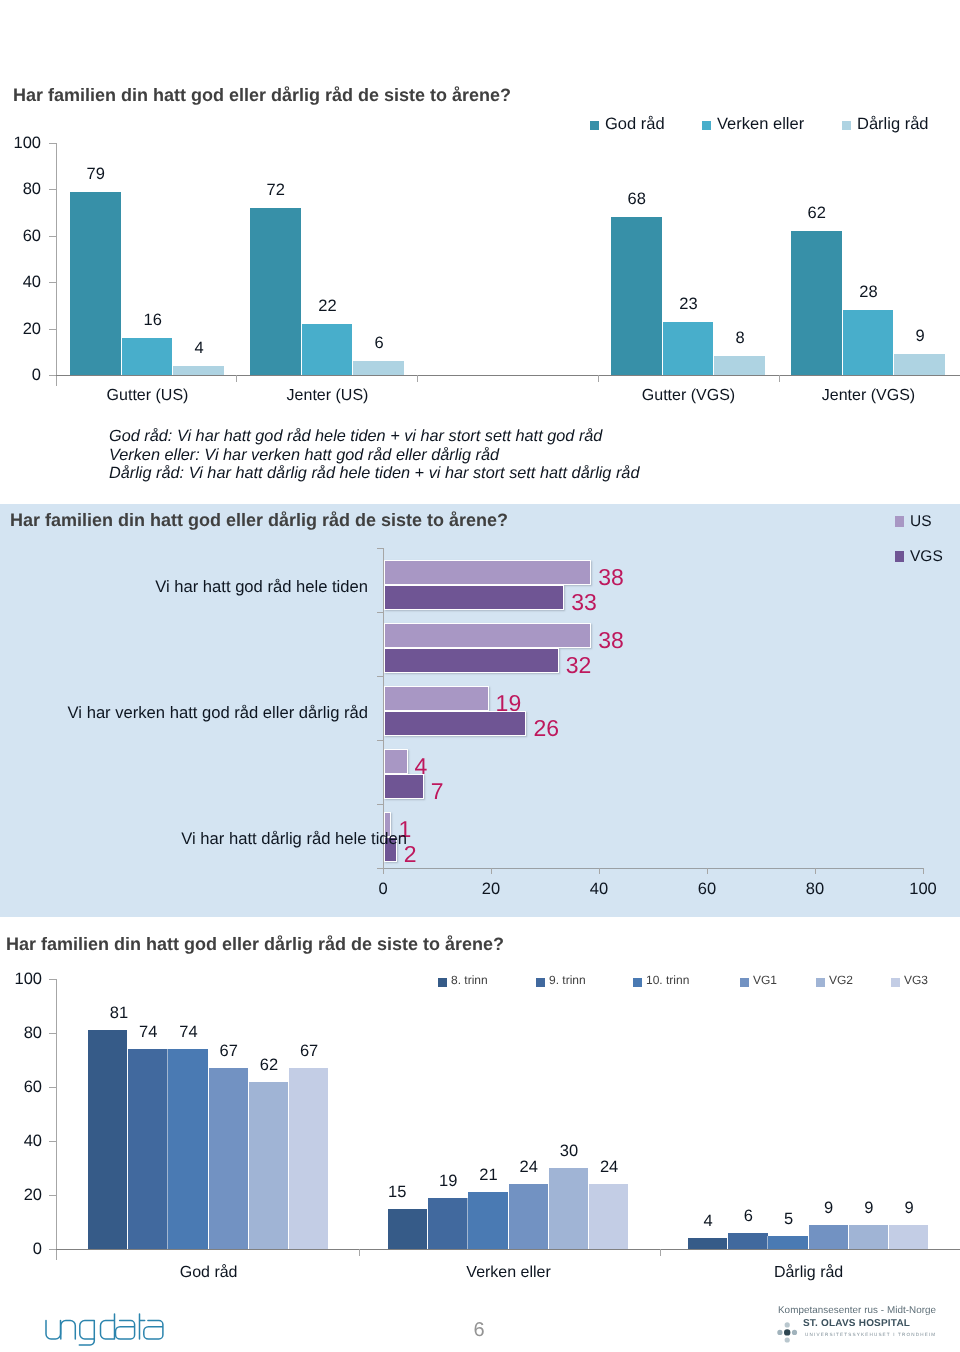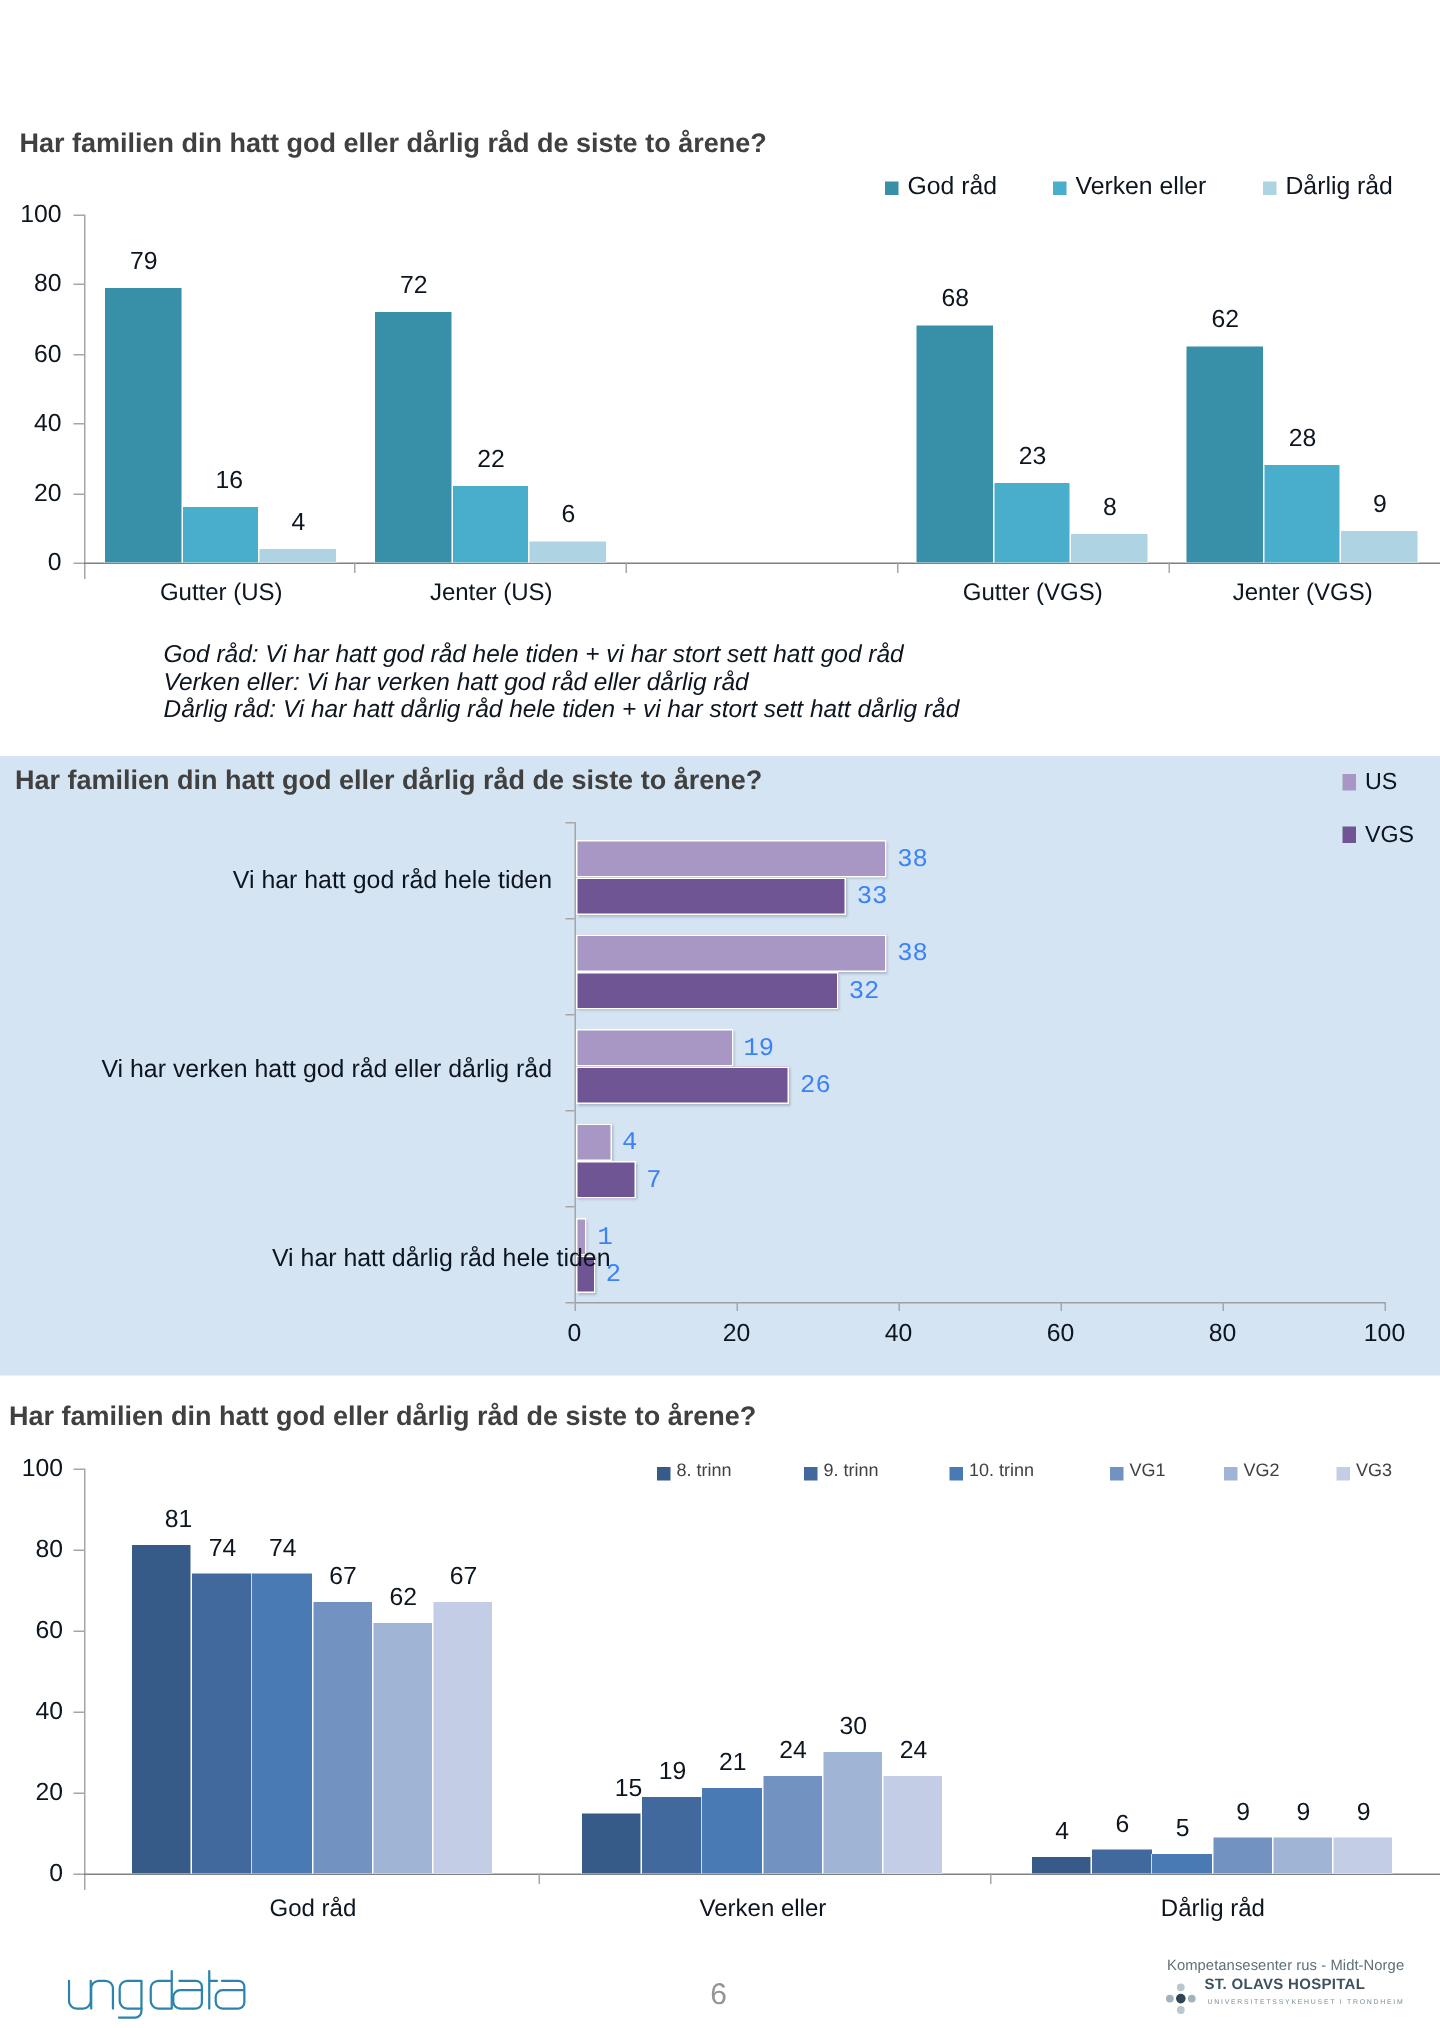--- a/index.html
+++ b/index.html
@@ -8,21 +8,21 @@
        -webkit-font-smoothing:antialiased;text-rendering:geometricPrecision;will-change:transform;}
 
   .page{position:absolute;left:0;top:0;width:960px;height:1352px;overflow:hidden;}
   .abs{position:absolute;}
   
   #page-title{left:12px;top:0px;font-size:25.3px;font-weight:bold;letter-spacing:-0.2px;color:#101820;}
   .qhead{font-size:18px;font-weight:bold;color:#404040;white-space:nowrap;}
   
   .axlab{font-size:16.5px;color:#0d1520;white-space:nowrap;}
   .vlab{font-size:16.5px;color:#0d1520;white-space:nowrap;}
-  .vlab2{font-size:17px;color:#3b82f6;white-space:nowrap;font-family:Liberation Mono, monospace;}
+  .vlab2{font-size:23px;color:#be185d;white-space:nowrap;}
   .catlab{font-size:16px;color:#0d1520;white-space:nowrap;}
   .catlab2{font-size:16.6px;color:#0d1520;white-space:nowrap;}
   .legtext{font-size:16.5px;color:#0d1520;white-space:nowrap;}
   .legtext2{font-size:15.5px;color:#0d1520;white-space:nowrap;}
   .legtext3{font-size:12px;color:#404040;white-space:nowrap;}
   .legsq{width:9px;height:9px;}
   .axisline{background:#a6a6a6;}
   .tick{background:#a6a6a6;}
   .bar{box-sizing:border-box;}
   
@@ -181,21 +181,21 @@
       <div class="abs bar" style="left:168.4px;top:119.19999999999999px;width:39.400000000000006px;height:199.8px;background:#4a7ab3;box-shadow:0.6px 0 0 rgba(255,255,255,.85),-0.6px 0 0 rgba(255,255,255,.85);"></div>
       <div class="abs vlab" style="left:168.4px;top:93.19999999999999px;width:40.2px;text-align:center;">74</div>
       <div class="abs bar" style="left:208.60000000000002px;top:138.1px;width:39.400000000000006px;height:180.9px;background:#7292c2;box-shadow:0.6px 0 0 rgba(255,255,255,.85),-0.6px 0 0 rgba(255,255,255,.85);"></div>
       <div class="abs vlab" style="left:208.60000000000002px;top:112.1px;width:40.2px;text-align:center;">67</div>
       <div class="abs bar" style="left:248.8px;top:151.6px;width:39.400000000000006px;height:167.4px;background:#a0b4d5;box-shadow:0.6px 0 0 rgba(255,255,255,.85),-0.6px 0 0 rgba(255,255,255,.85);"></div>
       <div class="abs vlab" style="left:248.8px;top:125.6px;width:40.2px;text-align:center;">62</div>
       <div class="abs bar" style="left:289px;top:138.1px;width:39.400000000000006px;height:180.9px;background:#c3cde5;box-shadow:0.6px 0 0 rgba(255,255,255,.85),-0.6px 0 0 rgba(255,255,255,.85);"></div>
       <div class="abs vlab" style="left:289px;top:112.1px;width:40.2px;text-align:center;">67</div>
       <div class="abs catlab" style="left:68px;top:334px;width:281.20000000000005px;text-align:center;">God råd</div>
       <div class="abs bar" style="left:388px;top:278.5px;width:39.400000000000006px;height:40.5px;background:#365b88;box-shadow:0.6px 0 0 rgba(255,255,255,.85),-0.6px 0 0 rgba(255,255,255,.85);"></div>
-      <div class="abs vlab" style="left:388px;top:252.5px;width:40.2px;text-align:right;">15</div>
+      <div class="abs vlab" style="left:388px;top:252.5px;width:40.2px;text-align:left;">15</div>
       <div class="abs bar" style="left:428.2px;top:267.7px;width:39.400000000000006px;height:51.3px;background:#41699e;box-shadow:0.6px 0 0 rgba(255,255,255,.85),-0.6px 0 0 rgba(255,255,255,.85);"></div>
       <div class="abs vlab" style="left:428.2px;top:241.7px;width:40.2px;text-align:center;">19</div>
       <div class="abs bar" style="left:468.4px;top:262.3px;width:39.400000000000006px;height:56.699999999999996px;background:#4a7ab3;box-shadow:0.6px 0 0 rgba(255,255,255,.85),-0.6px 0 0 rgba(255,255,255,.85);"></div>
       <div class="abs vlab" style="left:468.4px;top:236.3px;width:40.2px;text-align:center;">21</div>
       <div class="abs bar" style="left:508.6px;top:254.2px;width:39.400000000000006px;height:64.8px;background:#7292c2;box-shadow:0.6px 0 0 rgba(255,255,255,.85),-0.6px 0 0 rgba(255,255,255,.85);"></div>
       <div class="abs vlab" style="left:508.6px;top:228.2px;width:40.2px;text-align:center;">24</div>
       <div class="abs bar" style="left:548.8px;top:238px;width:39.400000000000006px;height:81px;background:#a0b4d5;box-shadow:0.6px 0 0 rgba(255,255,255,.85),-0.6px 0 0 rgba(255,255,255,.85);"></div>
       <div class="abs vlab" style="left:548.8px;top:212px;width:40.2px;text-align:center;">30</div>
       <div class="abs bar" style="left:589px;top:254.2px;width:39.400000000000006px;height:64.8px;background:#c3cde5;box-shadow:0.6px 0 0 rgba(255,255,255,.85),-0.6px 0 0 rgba(255,255,255,.85);"></div>
       <div class="abs vlab" style="left:589px;top:228.2px;width:40.2px;text-align:center;">24</div>

